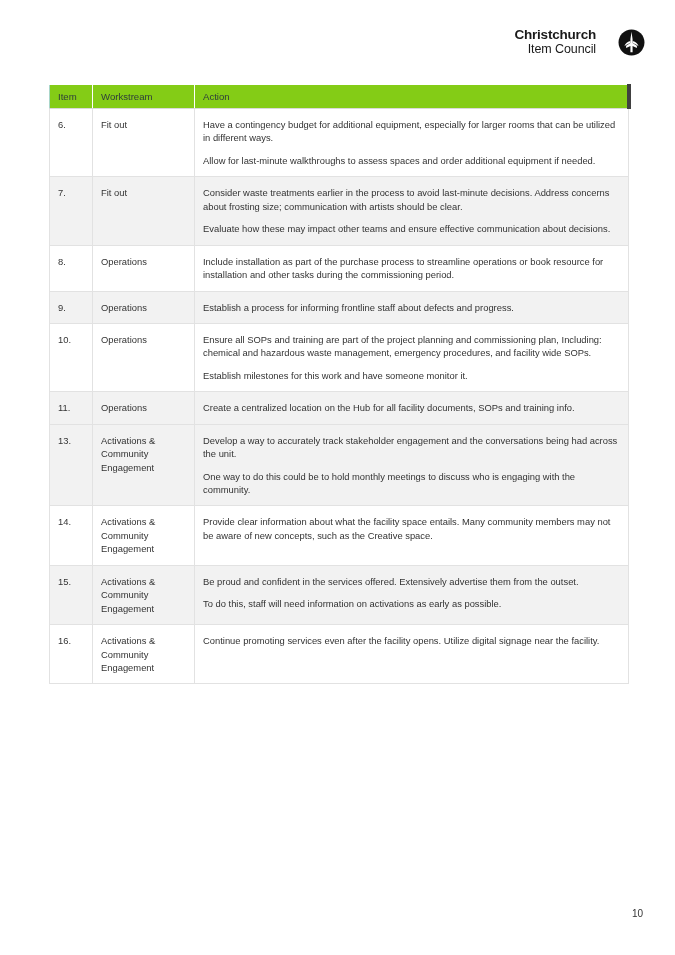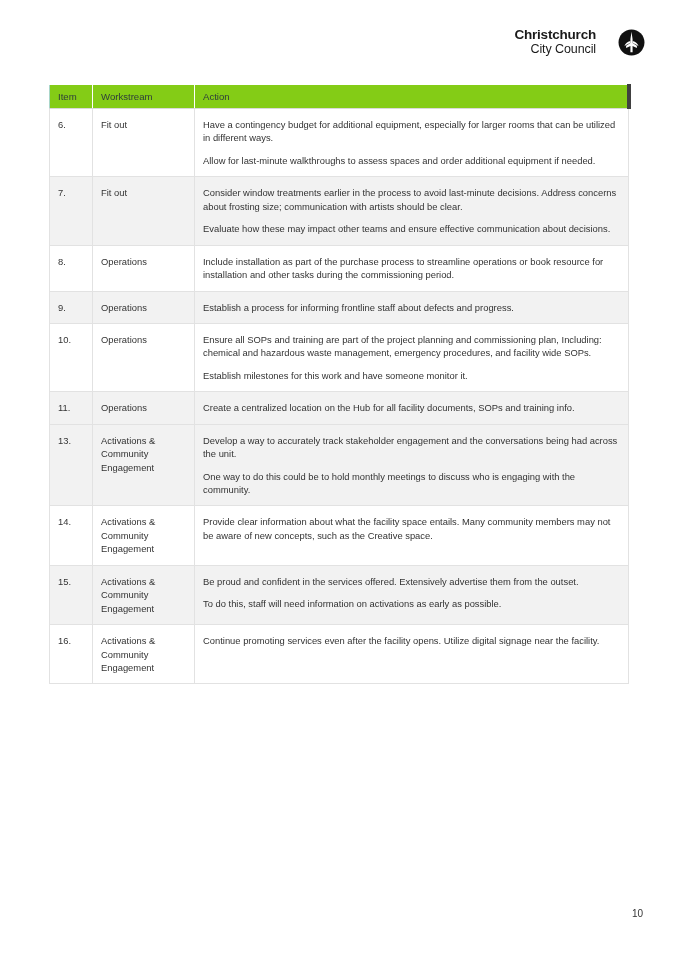--- a/index.html
+++ b/index.html
@@ -109,21 +109,21 @@
     color: #333333;
     text-align: center;
   }
 </style>
 </head>
 <body>
 
 <div class="page-header">
   <div class="logo-wordmark">
     <span class="logo-line1">Christchurch</span>
-    <span class="logo-line2">City Council</span>
+    <span class="logo-line2">Item Council</span>
   </div>
   <svg class="logo-emblem" viewBox="0 0 100 100">
     <circle cx="50" cy="50" r="48" fill="#111111"></circle>
     <path d="M50 10 L54 38 L54 52 L70 62 L70 70 L54 63 L54 86 L46 86 L46 63 L30 70 L30 62 L46 52 L46 38 Z" fill="#ffffff"></path>
     <path d="M46 44 C34 46 26 54 24 64 C32 58 39 54 46 52 Z" fill="#ffffff"></path>
     <path d="M54 44 C66 46 74 54 76 64 C68 58 61 54 54 52 Z" fill="#ffffff"></path>
   </svg>
 </div>
 
 <div class="table-wrap">
@@ -146,21 +146,21 @@
           <td class="cell-workstream">Fit out</td>
           <td class="cell-action">
             <p>Have a contingency budget for additional equipment, especially for larger rooms that can be utilized in different ways.</p>
             <p>Allow for last-minute walkthroughs to assess spaces and order additional equipment if needed.</p>
           </td>
         </tr>
         <tr class="row-shaded">
           <td class="cell-item">7.</td>
           <td class="cell-workstream">Fit out</td>
           <td class="cell-action">
-            <p>Consider window treatments earlier in the process to avoid last-minute decisions. Address concerns about frosting size; communication with artists should be clear.</p>
+            <p>Consider waste treatments earlier in the process to avoid last-minute decisions. Address concerns about frosting size; communication with artists should be clear.</p>
             <p>Evaluate how these may impact other teams and ensure effective communication about decisions.</p>
           </td>
         </tr>
         <tr class="row-plain">
           <td class="cell-item">8.</td>
           <td class="cell-workstream">Operations</td>
           <td class="cell-action">
             <p>Include installation as part of the purchase process to streamline operations or book resource for installation and other tasks during the commissioning period.</p>
           </td>
         </tr>

